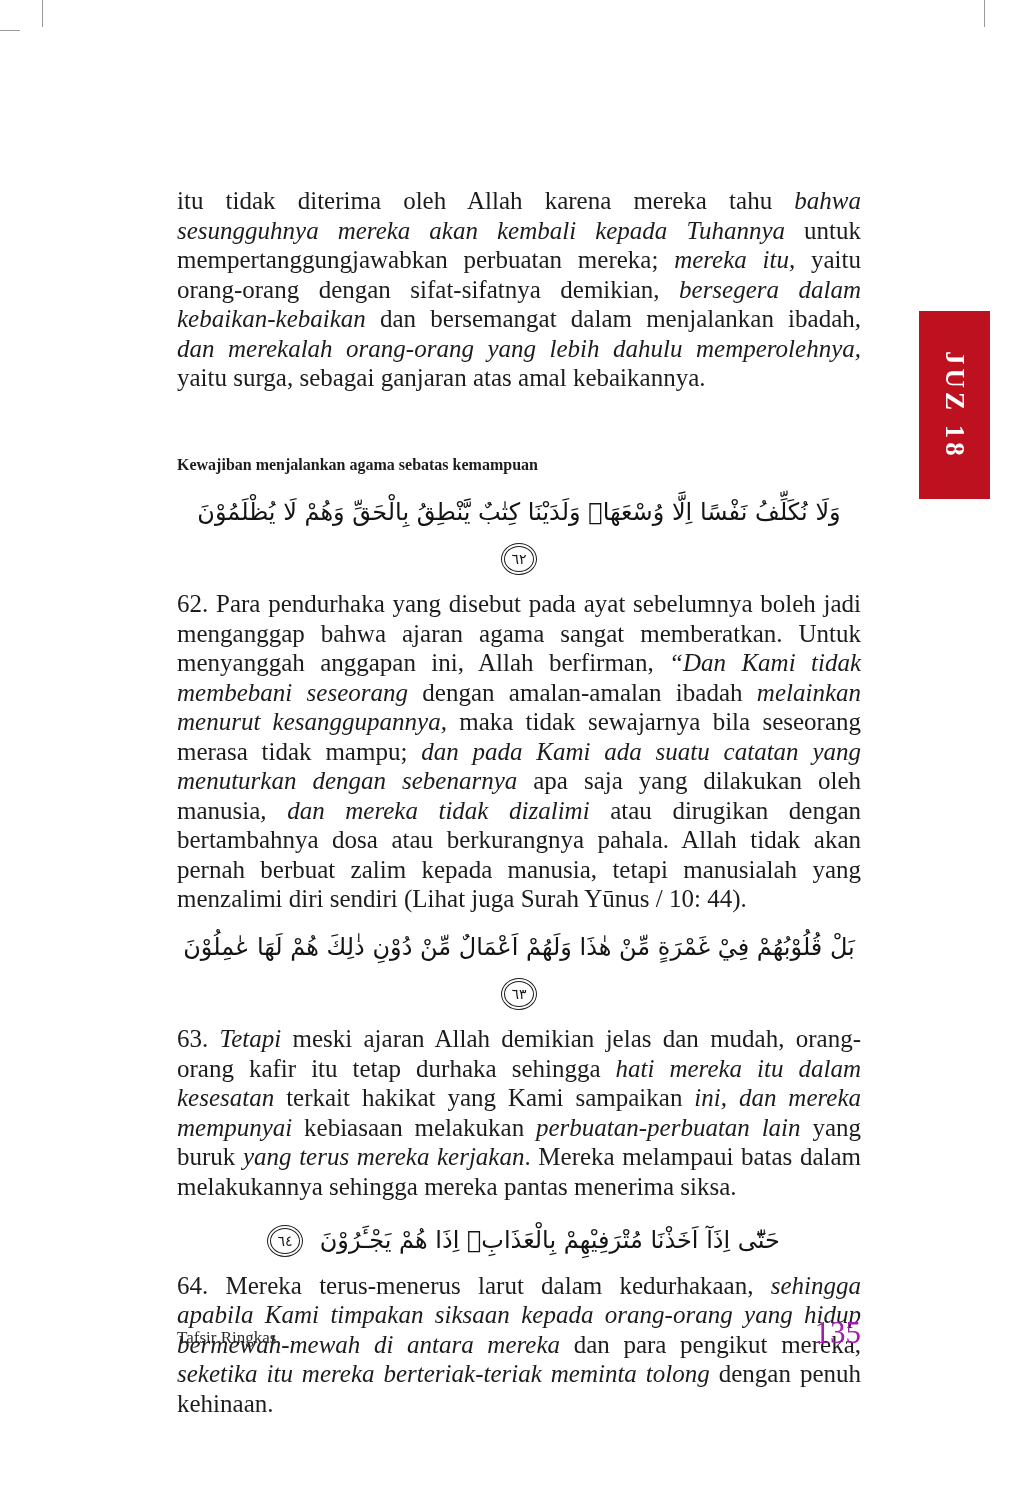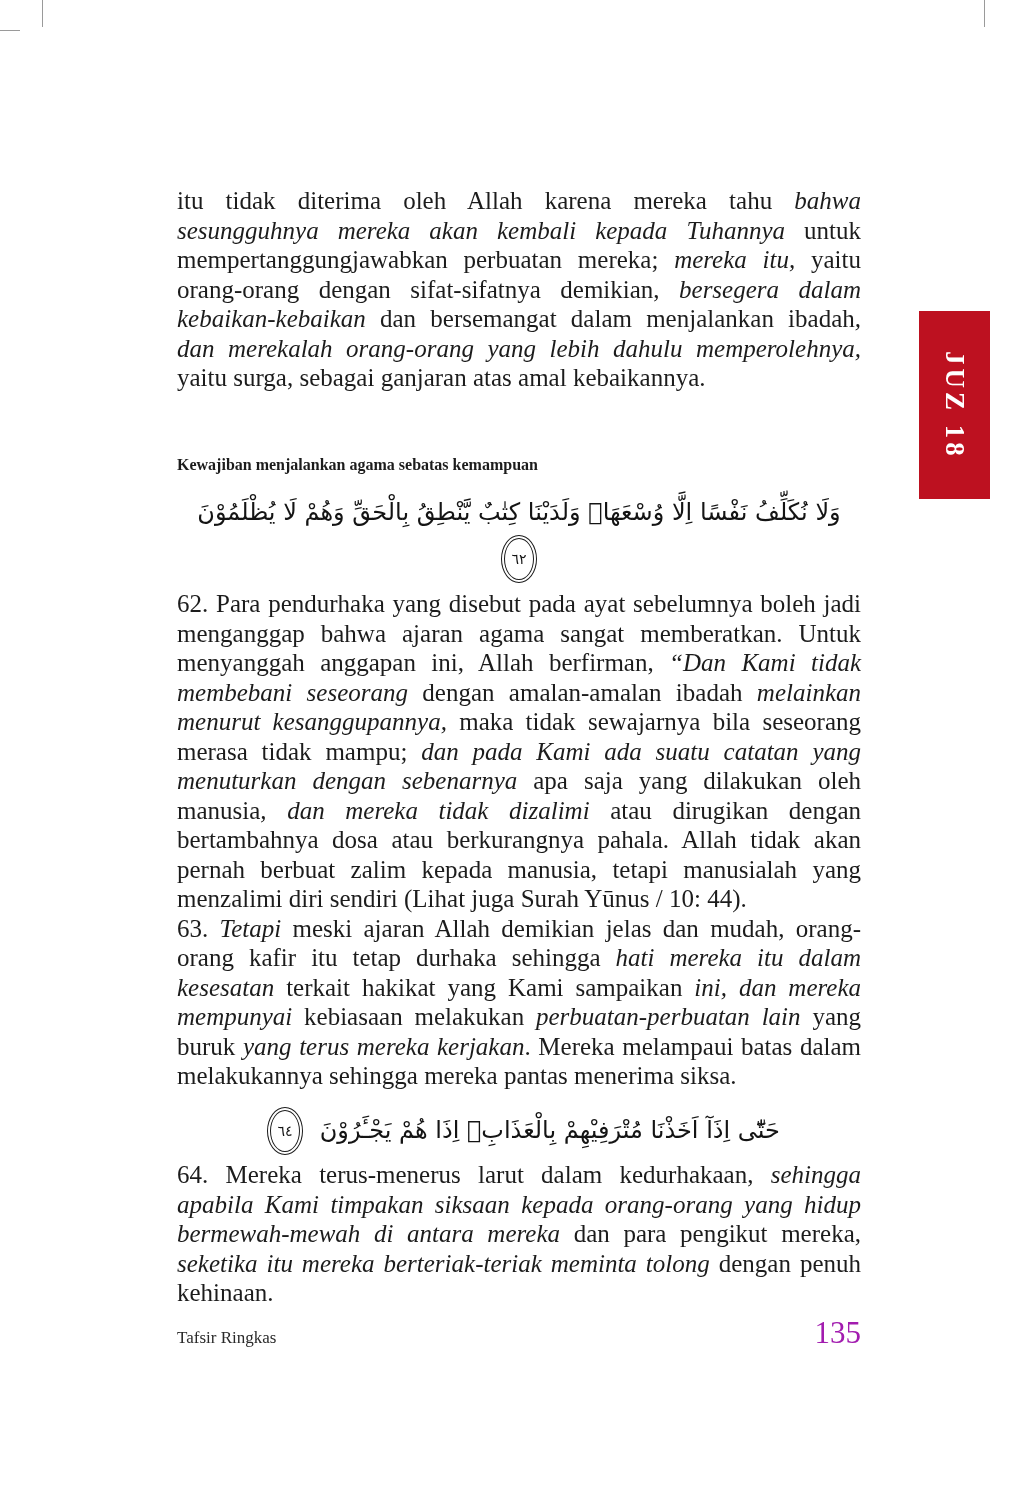--- a/index.html
+++ b/index.html
@@ -66,21 +66,21 @@
     font-family: "DejaVu Sans", sans-serif;
     font-size: 24px;
     line-height: 1.95;
     margin: 10px 0 7px 0;
     color: #141414;
   }
   .ayah-marker {
     display: inline-flex;
     align-items: center;
     justify-content: center;
-    width: 30px; height: 42px;
+    width: 30px; height: 26px;
     border: 1px solid #1c1c1c;
     outline: 1px solid #1c1c1c;
     outline-offset: 2px;
     border-radius: 50%;
     font-size: 14px;
     line-height: 1;
     margin: 0 12px;
     vertical-align: middle;
     font-family: "DejaVu Sans", sans-serif;
   }
@@ -115,20 +115,24 @@
   <h2 class="section-heading">Kewajiban menjalankan agama sebatas kemampuan</h2>
 
   <div class="arabic" dir="rtl">
     <span>وَلَا نُكَلِّفُ نَفْسًا اِلَّا وُسْعَهَاۖ وَلَدَيْنَا كِتٰبٌ يَّنْطِقُ بِالْحَقِّ وَهُمْ لَا يُظْلَمُوْنَ</span>
     <span class="ayah-marker">٦٢</span>
   </div>
 
   <p class="body"><span>62. Para pendurhaka yang disebut pada ayat sebelumnya boleh jadi menganggap bahwa ajaran agama sangat memberatkan. Untuk menyanggah anggapan ini, Allah berfirman, </span><span class="it">“Dan Kami tidak membebani seseorang</span><span> dengan amalan-amalan ibadah </span><span class="it">melainkan menurut kesanggupannya,</span><span> maka tidak sewajarnya bila seseorang merasa tidak mampu; </span><span class="it">dan pada Kami ada suatu catatan yang menuturkan dengan sebenarnya</span><span> apa saja yang dilakukan oleh manusia</span><span class="it">, dan mereka tidak dizalimi</span><span> atau dirugikan dengan bertambahnya dosa atau berkurangnya pahala. Allah tidak akan pernah berbuat zalim kepada manusia, tetapi manusialah yang menzalimi diri sendiri (Lihat juga Surah Yūnus / 10: 44).</span></p>
 
 
+  <div class="arabic" dir="rtl">
+    <span>بَلْ قُلُوْبُهُمْ فِيْ غَمْرَةٍ مِّنْ هٰذَا وَلَهُمْ اَعْمَالٌ مِّنْ دُوْنِ ذٰلِكَ هُمْ لَهَا عٰمِلُوْنَ</span>
+    <span class="ayah-marker">٦٣</span>
+  </div>
 
   <p class="body"><span>63. </span><span class="it">Tetapi</span><span> meski ajaran Allah demikian jelas dan mudah, orang-orang kafir itu tetap durhaka sehingga </span><span class="it">hati mereka itu dalam kesesatan</span><span> terkait hakikat yang Kami sampaikan </span><span class="it">ini, dan mereka mempunyai</span><span> kebiasaan melakukan </span><span class="it">perbuatan-perbuatan lain</span><span> yang buruk </span><span class="it">yang terus mereka kerjakan</span><span>. Mereka melampaui batas dalam melakukannya sehingga mereka pantas menerima siksa.</span></p>
 
   <div class="arabic" dir="rtl" style="margin-top:16px;">
     <span>حَتّٰٓى اِذَآ اَخَذْنَا مُتْرَفِيْهِمْ بِالْعَذَابِۙ اِذَا هُمْ يَجْـَٔرُوْنَ</span>
     <span class="ayah-marker">٦٤</span>
   </div>
 
   <p class="body"><span>64. Mereka terus-menerus larut dalam kedurhakaan, </span><span class="it">sehingga apabila Kami timpakan siksaan kepada orang-orang yang hidup bermewah-mewah di antara mereka</span><span> dan para pengikut mereka, </span><span class="it">seketika itu mereka berteriak-teriak meminta tolong</span><span> dengan penuh kehinaan.</span></p>
 

